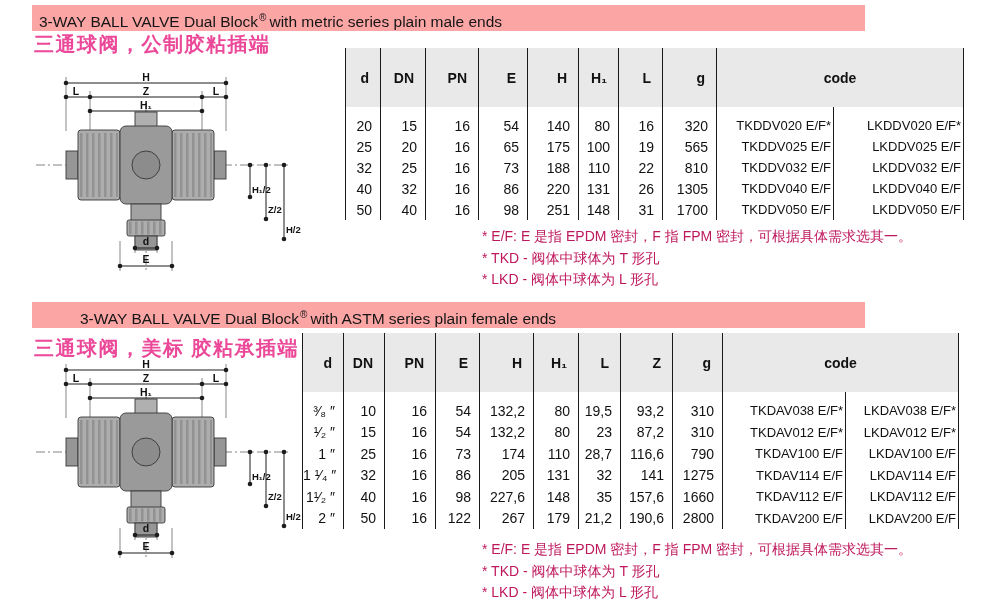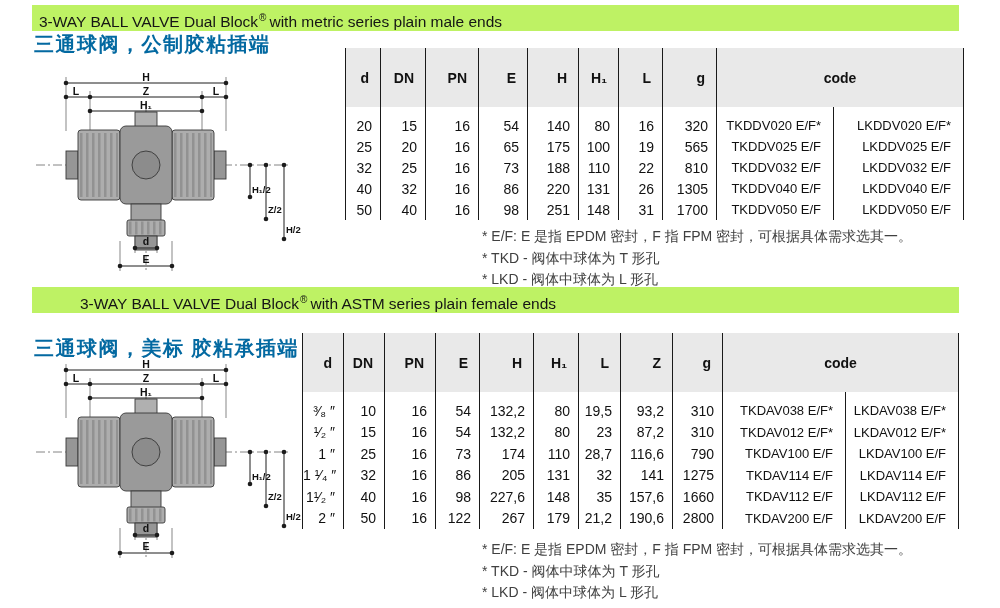--- a/index.html
+++ b/index.html
@@ -1,36 +1,36 @@
 <!DOCTYPE html>
 <html><head>
 <meta charset="utf-8">
 <style>
   html,body{margin:0;padding:0;background:#fff;}
   body{font-family:"Liberation Sans","DejaVu Sans",sans-serif;color:#111;}
   .page{position:relative;width:1000px;height:608px;background:#fff;overflow:hidden;}
 
-  .hbar{position:absolute;left:32px;width:927px;height:26px;background:#bef264;
+  .hbar{position:absolute;left:32px;width:833px;height:26px;background:#fca5a5;
         font-size:15.5px;line-height:26px;padding-left:7px;box-sizing:border-box;white-space:nowrap;color:#151515;}
   .hbar sup{font-size:10px;vertical-align:6px;margin:0 3px 0 1px;}
-  .cnhead{position:absolute;left:34px;font-size:20px;font-weight:600;letter-spacing:1.5px;color:#0369a1;white-space:nowrap;}
+  .cnhead{position:absolute;left:34px;font-size:20px;font-weight:600;letter-spacing:1.5px;color:#ec4899;white-space:nowrap;}
 
   table.spec{position:absolute;border-collapse:collapse;table-layout:fixed;}
   table.spec th,table.spec td{border-left:1.5px solid #1a1a1a;overflow:hidden;white-space:nowrap;}
   table.spec th.lastcol,table.spec td.lastcol{border-right:1.5px solid #1a1a1a;}
   table.spec thead th{background:#e9e9e9;height:35px;font-size:14px;font-weight:bold;
         text-align:right;padding:0 11px 0 0;vertical-align:middle;}
   table.spec thead th.codehead{text-align:center;padding:12px;}
   table.spec tr.spacer td{height:8px;padding:0;}
   table.spec tbody td{font-size:14px;text-align:right;padding:0 8px 0 0;vertical-align:middle;}
-  table.spec tbody td.code{font-size:13px;padding-right:12px;}
+  table.spec tbody td.code{font-size:13px;padding-right:2px;}
   #table1 tbody tr.datarow td{height:21px;}
   #table2 tbody tr.datarow td{height:21.5px;}
 
-  .notes{position:absolute;left:482px;font-size:14px;line-height:21.5px;color:#404040;white-space:nowrap;}
+  .notes{position:absolute;left:482px;font-size:14px;line-height:21.5px;color:#be185d;white-space:nowrap;}
 
   .drawing{position:absolute;left:28px;}
   .dim{stroke:#1c1c1c;stroke-width:1;}
   .tick{stroke:#555;stroke-width:0.7;}
   .dot{fill:#1c1c1c;}
   .cline{stroke:#666;stroke-width:0.8;stroke-dasharray:9 3 2 3;fill:none;}
   .metal{stroke:#383838;stroke-width:0.9;}
   .lbl{font-family:"Liberation Sans","DejaVu Sans",sans-serif;font-size:10.5px;font-weight:bold;fill:#111;}
   .lbl2{font-family:"Liberation Sans","DejaVu Sans",sans-serif;font-size:9.5px;font-weight:bold;fill:#111;}
 </style>
@@ -214,21 +214,21 @@
         </tr>
       </tbody>
     </table>
 
   <div class="notes" style="top:226px;">
     <div>* E/F: E 是指 EPDM 密封，F 指 FPM 密封，可根据具体需求选其一。</div>
     <div>* TKD - 阀体中球体为 T 形孔</div>
     <div>* LKD - 阀体中球体为 L 形孔</div>
   </div>
 
-  <div class="hbar" style="top:287px;padding-left:48px;"><span>3-WAY BALL VALVE Dual Block</span><sup>®</sup><span>with ASTM series plain female ends</span></div>
+  <div class="hbar" style="top:302px;padding-left:48px;"><span>3-WAY BALL VALVE Dual Block</span><sup>®</sup><span>with ASTM series plain female ends</span></div>
   <div class="cnhead" style="top:335px;">三通球阀，美标 胶粘承插端</div>
 
   <svg class="drawing" style="top:360px;" width="290" height="215" viewBox="0 0 290 215">
     <g>
       <line class="tick" x1="38" y1="4" x2="38" y2="58"></line>
       <line class="tick" x1="198" y1="4" x2="198" y2="58"></line>
       <line class="tick" x1="62" y1="18" x2="62" y2="58"></line>
       <line class="tick" x1="174" y1="18" x2="174" y2="58"></line>
       <line class="tick" x1="107" y1="162" x2="107" y2="180"></line>
       <line class="tick" x1="129" y1="162" x2="129" y2="180"></line>

